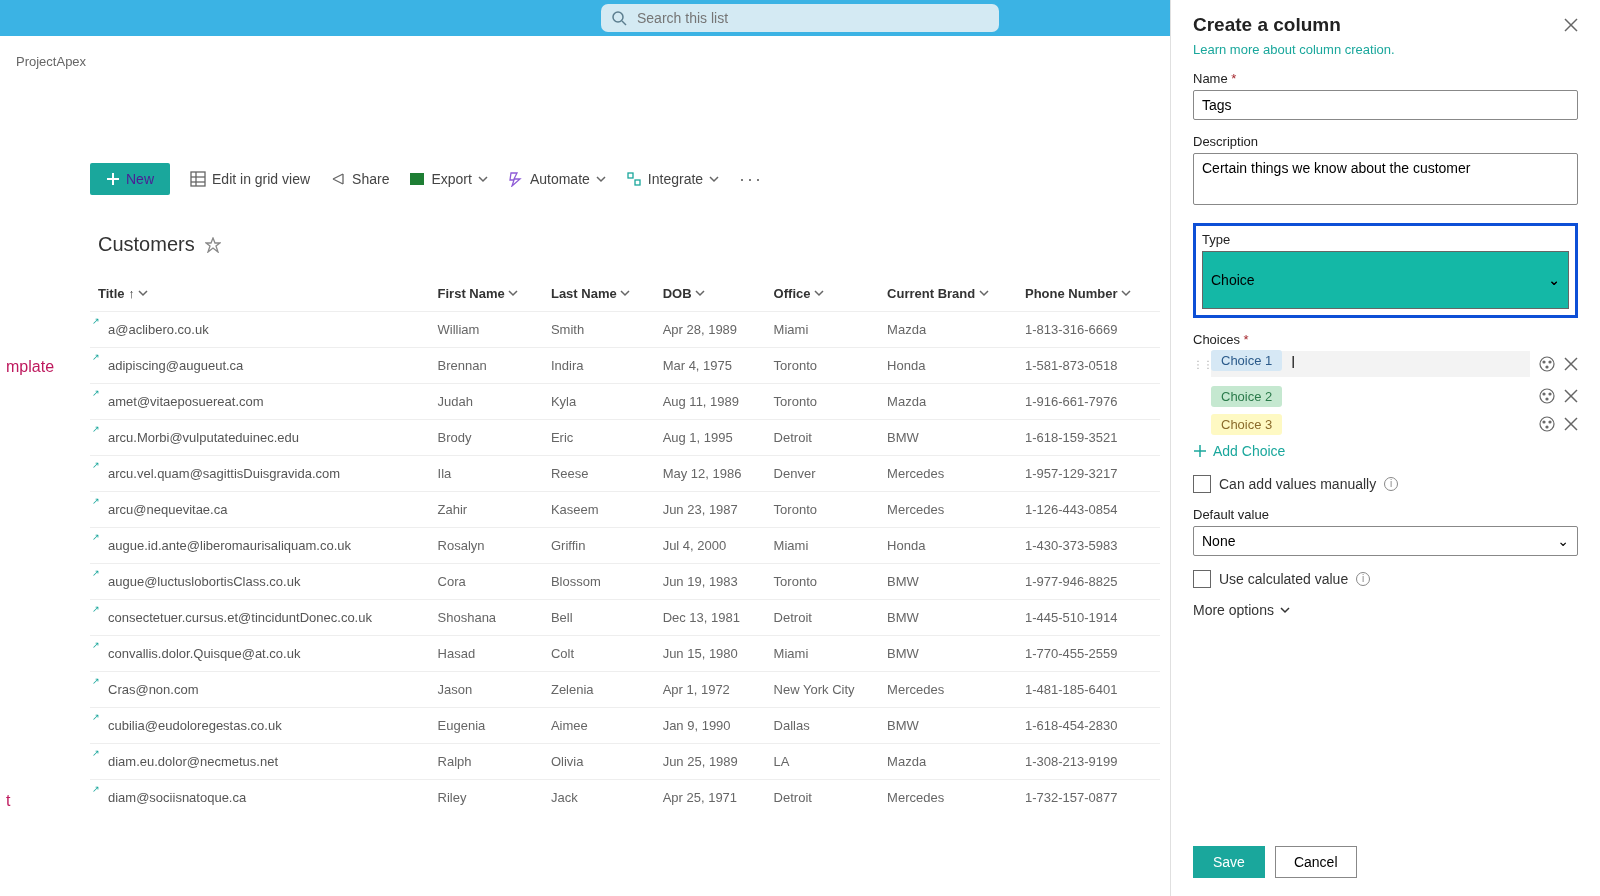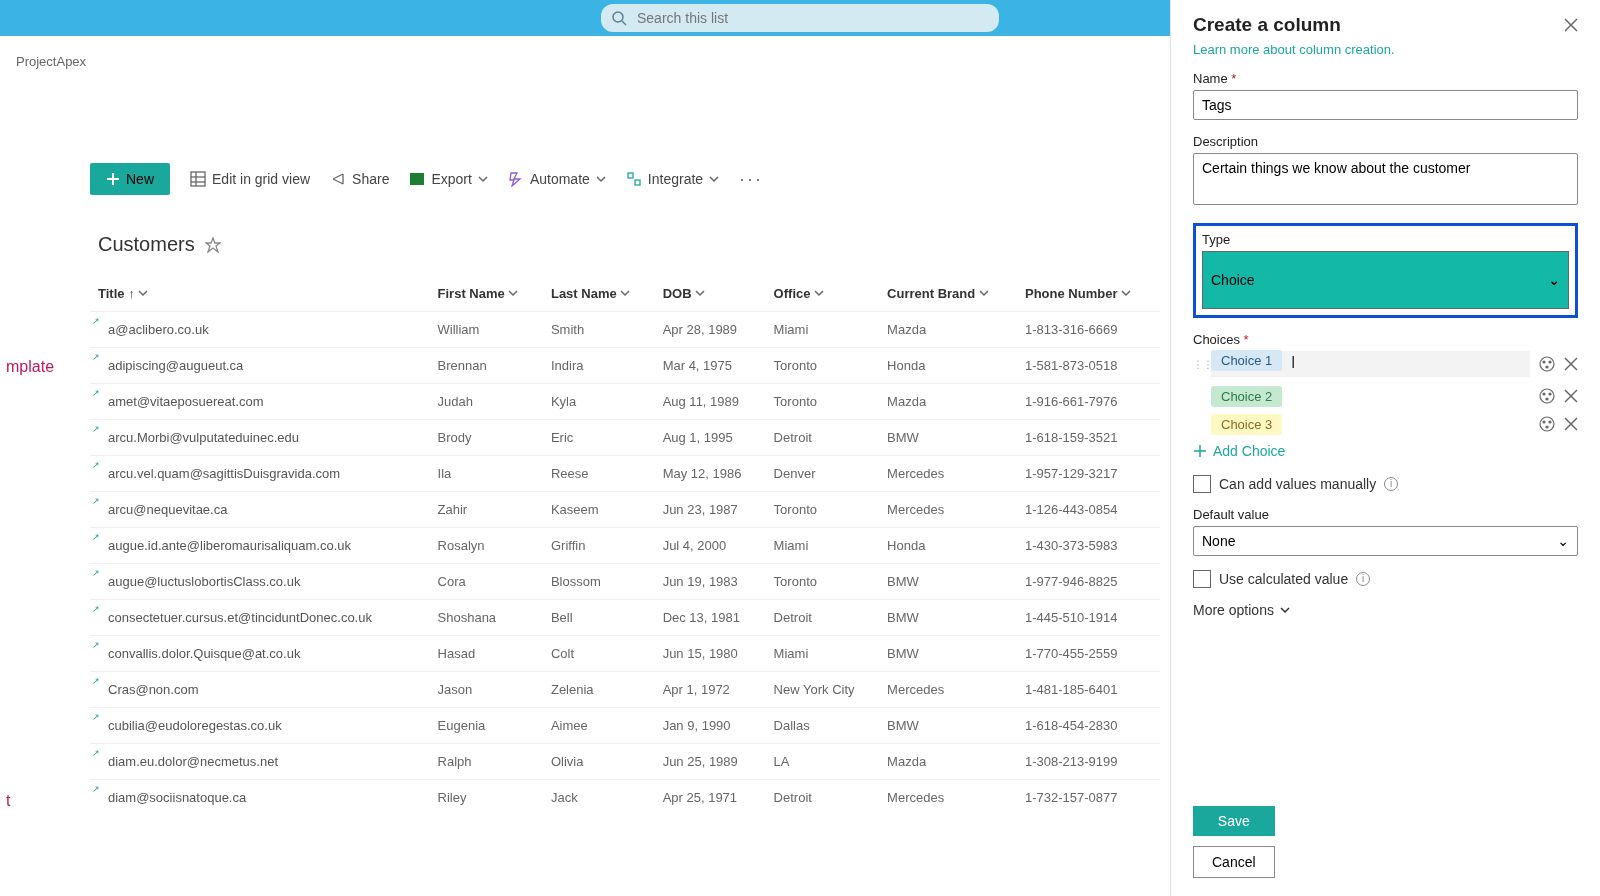--- a/index.html
+++ b/index.html
@@ -1,31 +1,31 @@
 <!DOCTYPE html>
 <html><head>
 <meta charset="utf-8">
 <style>
 * { box-sizing: border-box; margin: 0; padding: 0; font-family: "Segoe UI", Arial, sans-serif; }
 body { background: #fff; overflow: hidden; width: 1600px; height: 896px; position: relative; }
 
 .topbar { height: 36px; background: #3bb3e4; display: flex; align-items: center; justify-content: center; }
-.searchbox { width: 398px; height: 28px; background: #d4eaf3; border-radius: 12px; display: flex; align-items: center; padding: 0 10px; }
+.searchbox { width: 398px; height: 28px; background: #d4eaf3; border-radius: 7px; display: flex; align-items: center; padding: 0 10px; }
 .searchbox svg { width: 16px; height: 16px; fill: none; stroke: #5c7e8f; stroke-width: 1.5; }
 .searchbox input { border: none; background: transparent; margin-left: 10px; font-size: 14px; color: #5c7e8f; flex: 1; outline: none; }
 
 .breadcrumb { padding: 6px 16px; font-size: 13px; color: #666; margin-top: 12px; }
 
 .leftnav { position: absolute; left: 0; top: 260px; font-size: 16px; color: #be185d; }
 .leftnav div { padding: 8px 6px; }
 
 .main { position: absolute; left: 90px; top: 155px; right: 440px; }
 
 .toolbar { display: flex; align-items: center; gap: 20px; padding: 8px 0; }
-.btn-new { background: #1aa79c; color: #000000; border: none; padding: 8px 16px; font-size: 14px; display: flex; align-items: center; gap: 6px; cursor: pointer; border-radius: 2px; }
+.btn-new { background: #1aa79c; color: #4c1d95; border: none; padding: 8px 16px; font-size: 14px; display: flex; align-items: center; gap: 6px; cursor: pointer; border-radius: 2px; }
 .btn-new svg { width: 14px; height: 14px; stroke: #fff; stroke-width: 2; }
 .tool-item { display: flex; align-items: center; gap: 6px; font-size: 14px; color: #444; cursor: pointer; }
 .tool-item svg { width: 16px; height: 16px; stroke: #666; fill: none; stroke-width: 1.3; }
 .chev { width: 10px; height: 10px; }
 
 .list-title { display: flex; align-items: center; gap: 10px; margin: 30px 0 20px; }
 .list-title h2 { font-size: 20px; font-weight: 400; color: #333; margin-left: 8px; }
 .star { width: 16px; height: 16px; stroke: #888; fill: none; stroke-width: 1.3; }
 
 table { width: 100%; border-collapse: collapse; font-size: 13px; }
@@ -60,21 +60,21 @@
 .xbtn { width: 14px; height: 14px; stroke: #666; stroke-width: 1.5; cursor: pointer; }
 .add-choice { color: #1aa79c; font-size: 14px; display: flex; align-items: center; gap: 6px; margin: 6px 0 16px; cursor: pointer; }
 .add-choice svg { width: 14px; height: 14px; stroke: #1aa79c; stroke-width: 1.5; }
 
 .chk-row { display: flex; align-items: center; gap: 8px; font-size: 14px; color: #333; margin-bottom: 14px; }
 .chk { width: 18px; height: 18px; border: 1px solid #666; }
 .info-i { width: 14px; height: 14px; border: 1px solid #888; border-radius: 50%; font-size: 10px; text-align: center; line-height: 12px; color: #888; }
 
 .more-opt { font-size: 14px; color: #333; display: flex; align-items: center; gap: 6px; cursor: pointer; margin-top: 10px; }
 
-.panel-foot { position: absolute; bottom: 18px; left: 22px; display: flex; gap: 10px; flex-direction: column; }
+.panel-foot { position: absolute; bottom: 18px; left: 22px; display: flex; gap: 10px; }
 .btn-save { background: #1aa79c; color: #fff; border: none; padding: 7px 20px; font-size: 14px; cursor: pointer; }
 .btn-cancel { background: #fff; border: 1px solid #888; padding: 7px 18px; font-size: 14px; cursor: pointer; }
 
 th svg, .tool-item .chev { width: 10px; height: 10px; stroke: #666; fill: none; stroke-width: 1.5; }
 .dots { font-size: 18px; color: #666; letter-spacing: 2px; }
 </style>
 </head>
 <body>
 
 <div class="topbar">

